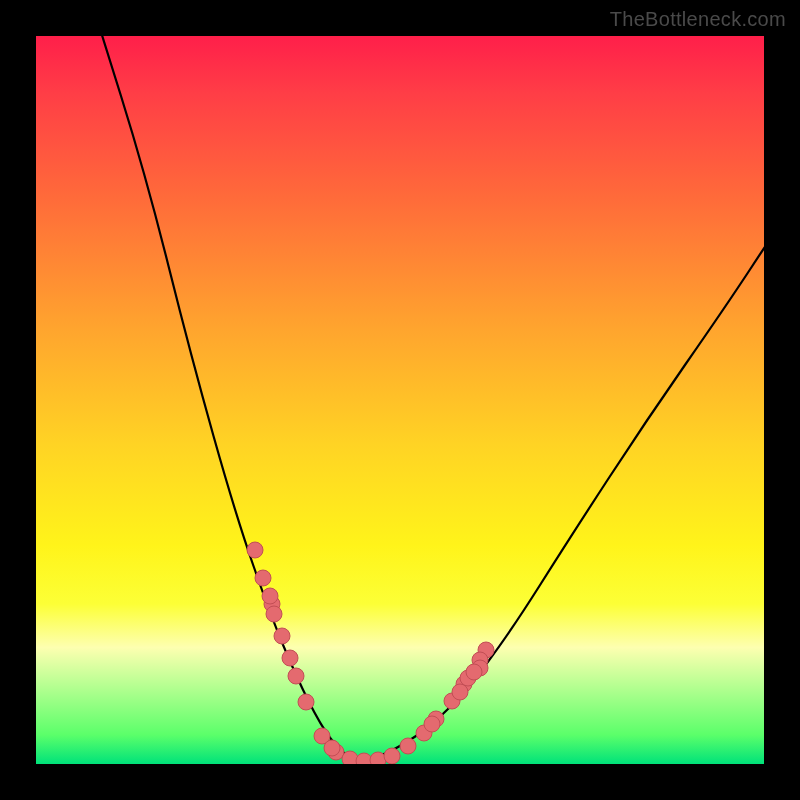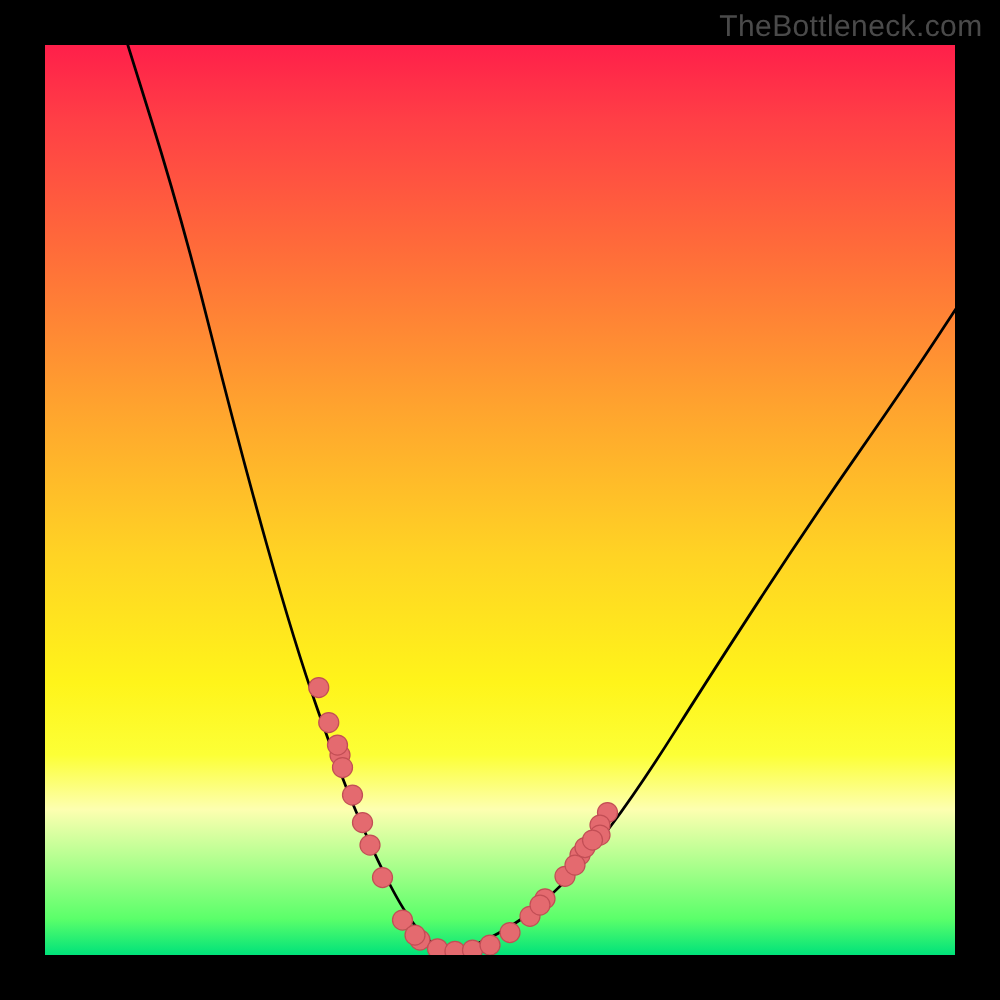--- a/index.html
+++ b/index.html
@@ -29,21 +29,21 @@
       #fdffb0 84%,
       #5bff6a 96%,
       #00e27a 100%
     );
   }
   .watermark {
     position: absolute;
     top: 8px;
     right: 14px;
     color: #4a4a4a;
-    font-size: 24px;
+    font-size: 20px;
     font-weight: 500;
     letter-spacing: 0.3px;
     user-select: none;
   }
   svg.overlay {
     position: absolute;
     left: 0;
     top: 0;
     width: 728px;
     height: 728px;

